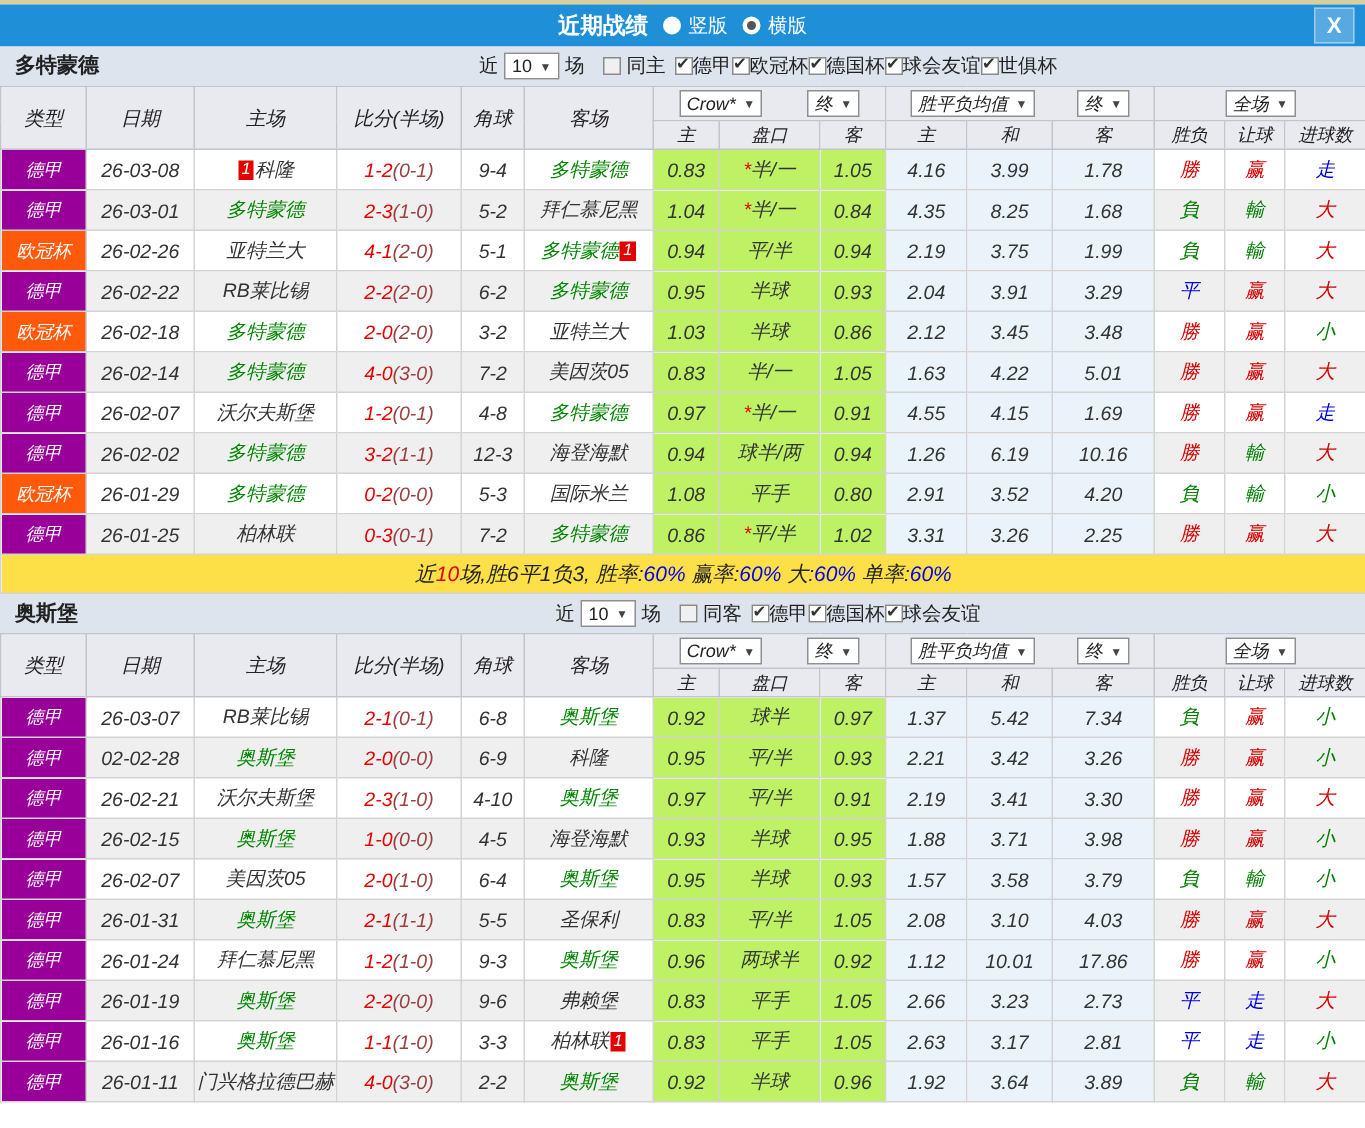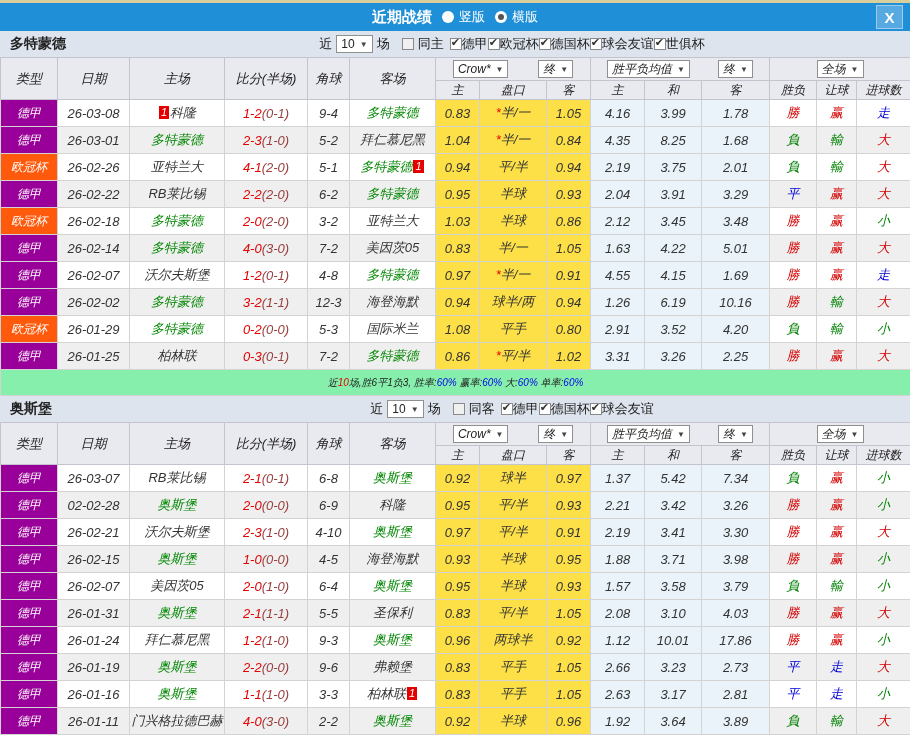--- a/index.html
+++ b/index.html
@@ -37,29 +37,29 @@
   table { border-collapse:collapse; table-layout:fixed; width:910px;font-style:italic; }
   th, td { border:1px solid #d3d3d3; text-align:center; overflow:hidden; white-space:nowrap; }
   thead th { background:#e9e9f0; border-color:#c4c4ce; font-weight:normal; font-size:13px; color:#222; }
   tr.h1 th { height:23px; }
   tr.h2 th { height:19px; font-size:12px; }
   .grp-flex { display:flex; justify-content:space-around; align-items:center; padding:0 2px; }
   .grp-center { display:flex; justify-content:center; align-items:center; }
   tbody td { height:27px; font-size:13px; background:#fff; }
   tr.even td { background:#efefef; }
   td.league { color:#fff; font-size:12px; }
-  td.crow, tr.even td.crow { background:#fde047; }
+  td.crow, tr.even td.crow { background:#bef264; }
   td.avg,  tr.even td.avg  { background:#e9f3f9; }
   .green { color:#008700; }
   .score-main { color:#e50000; }
   .score-half { color:#9a4040; }
   .star { color:#e50000; }
   .card { display:inline-block; background:#e50000; color:#fff; font-size:11px; line-height:13px;
     padding:0 2px; margin:0 1px; vertical-align:1px; }
-  tr.summary-row td { height:26px; background:#86efac; font-size:10px; }
+  tr.summary-row td { height:26px; background:#fde047; font-size:14px; }
 </style>
 </head>
 <body>
 
 <div class="top-strip"></div>
 <div class="titlebar">
   <span class="title">近期战绩</span>
   <span class="radio-group">
     <span class="radio"></span>
     <span>竖版</span>
@@ -217,21 +217,21 @@
     <td class="date">26-02-26</td>
     <td class="teamcell"><span>亚特兰大</span></td>
     <td class="score"><span class="score-main">4-1</span><span class="score-half">(2-0)</span></td>
     <td class="corner">5-1</td>
     <td class="teamcell"><span class="green" style="color: rgb(0, 135, 0);">多特蒙德</span><span class="card">1</span></td>
     <td class="crow">0.94</td>
     <td class="crow">平/半</td>
     <td class="crow">0.94</td>
     <td class="avg">2.19</td>
     <td class="avg">3.75</td>
-    <td class="avg">2.01</td>
+    <td class="avg">1.99</td>
     <td class="outcome" style="color: rgb(0, 128, 0);">負</td>
     <td class="outcome" style="color: rgb(0, 128, 0);">輸</td>
     <td class="outcome" style="color: rgb(212, 0, 0);">大</td>
   </tr>
           <tr class="even">
     <td class="league" style="background: rgb(153, 0, 153);">德甲</td>
     <td class="date">26-02-22</td>
     <td class="teamcell"><span>RB莱比锡</span></td>
     <td class="score"><span class="score-main">2-2</span><span class="score-half">(2-0)</span></td>
     <td class="corner">6-2</td>

